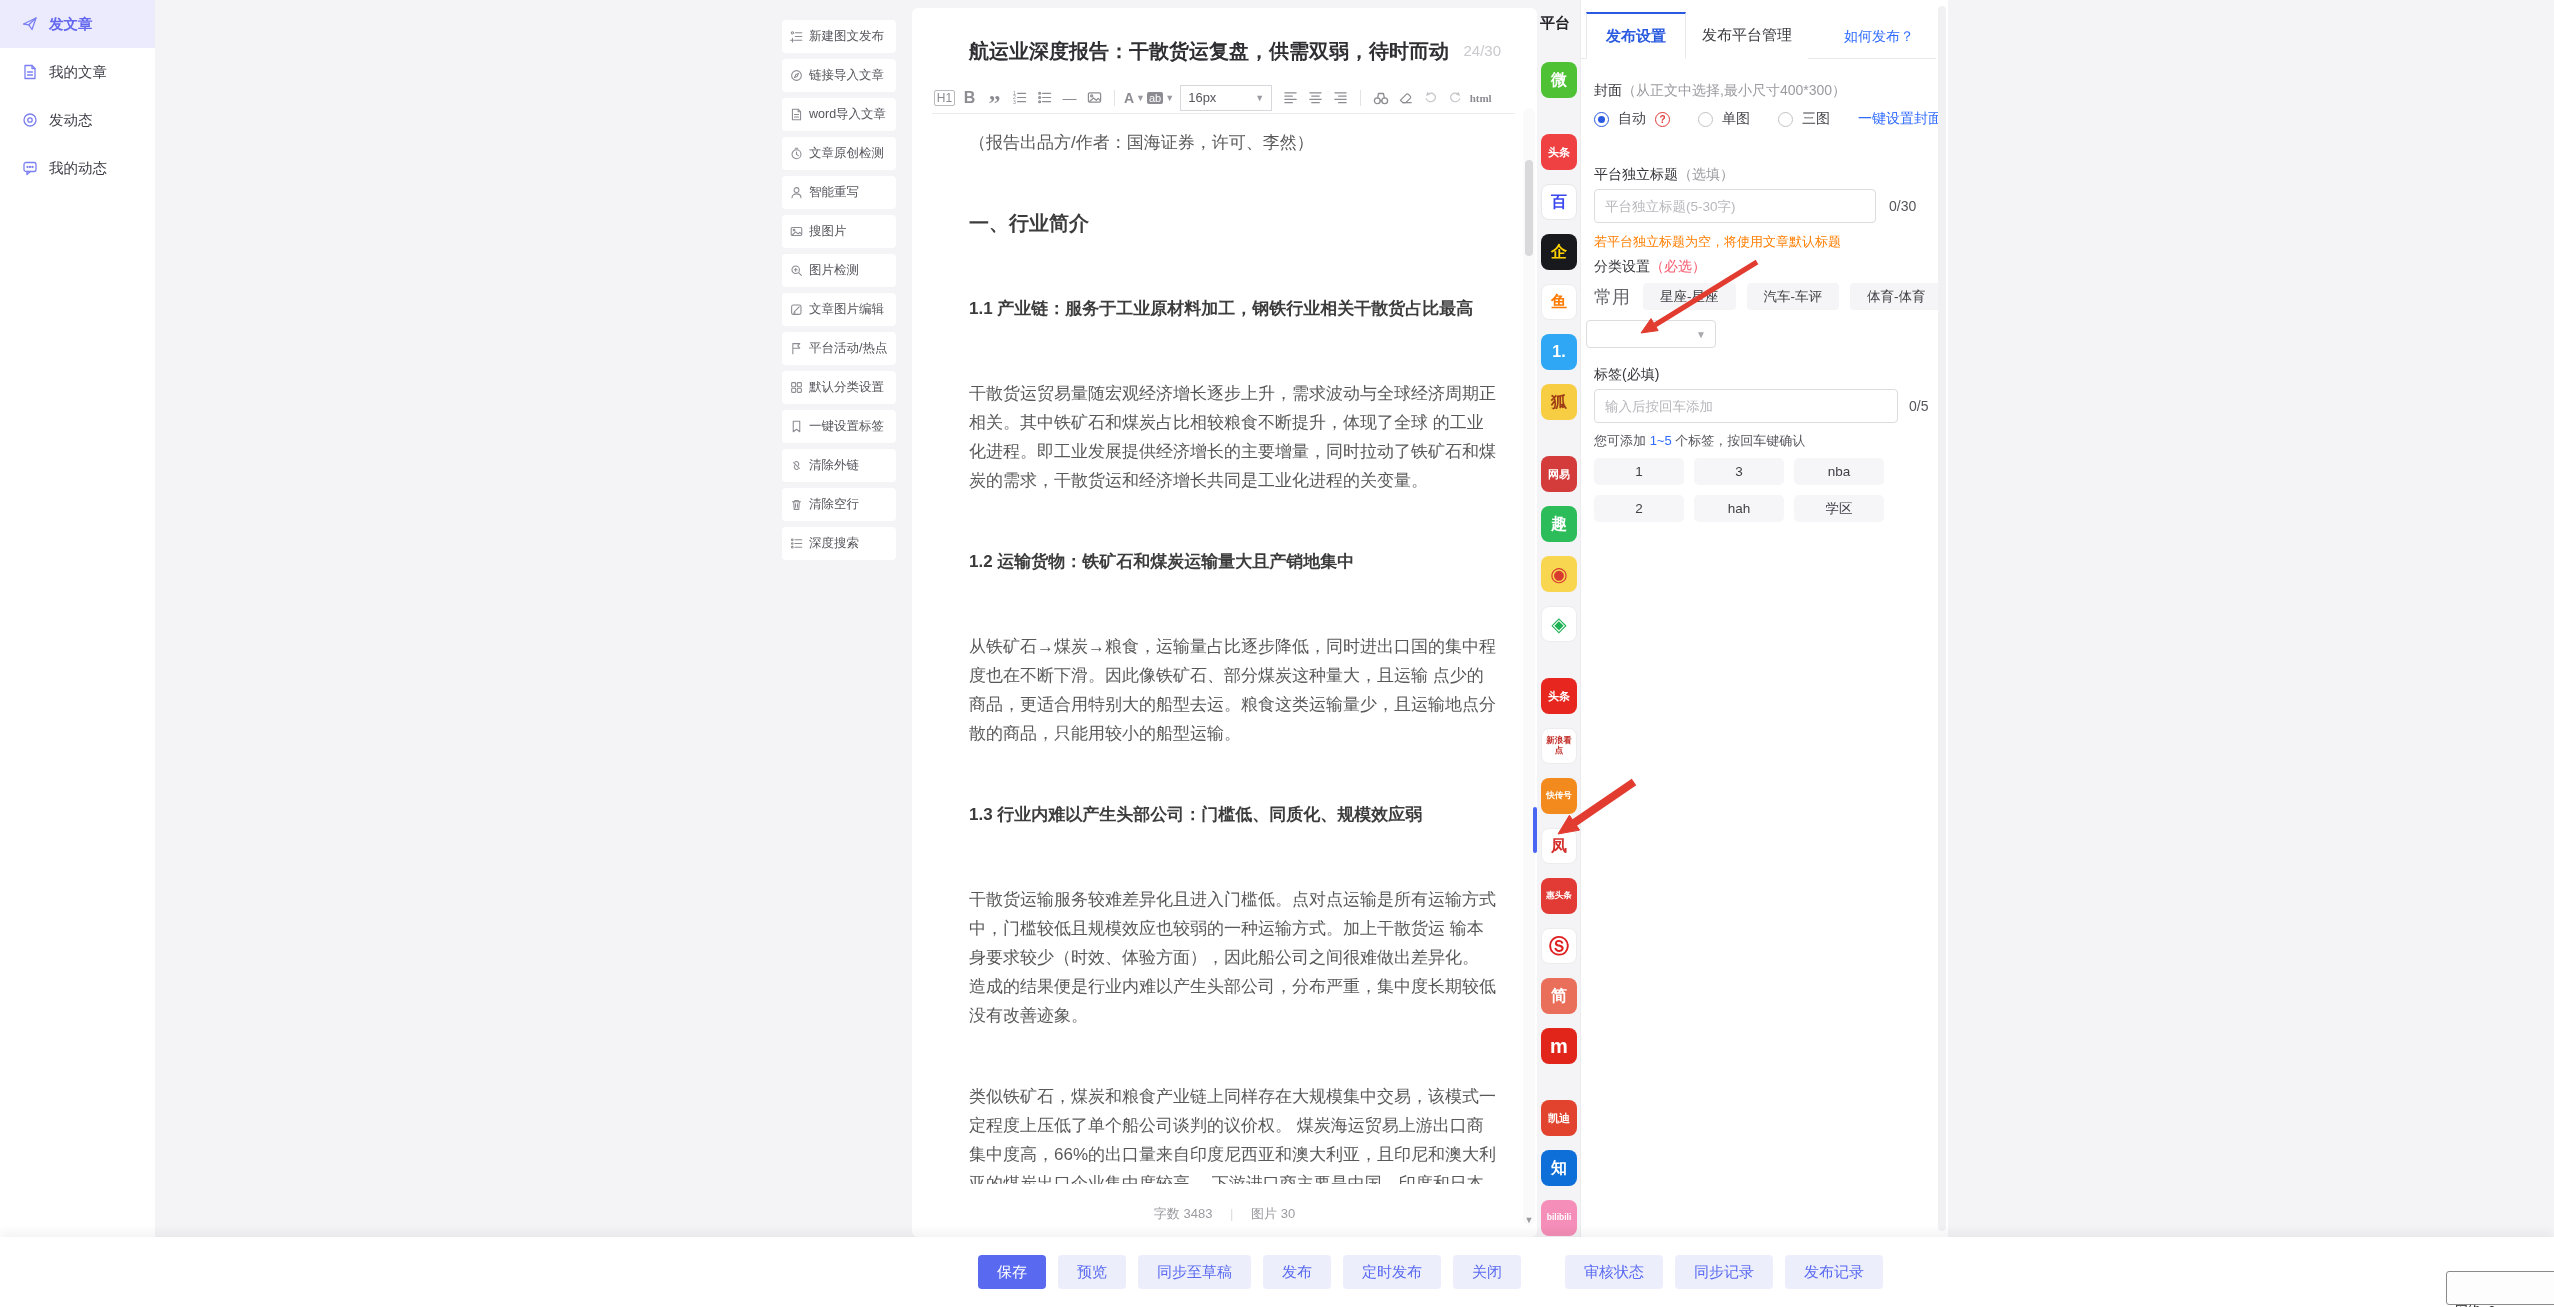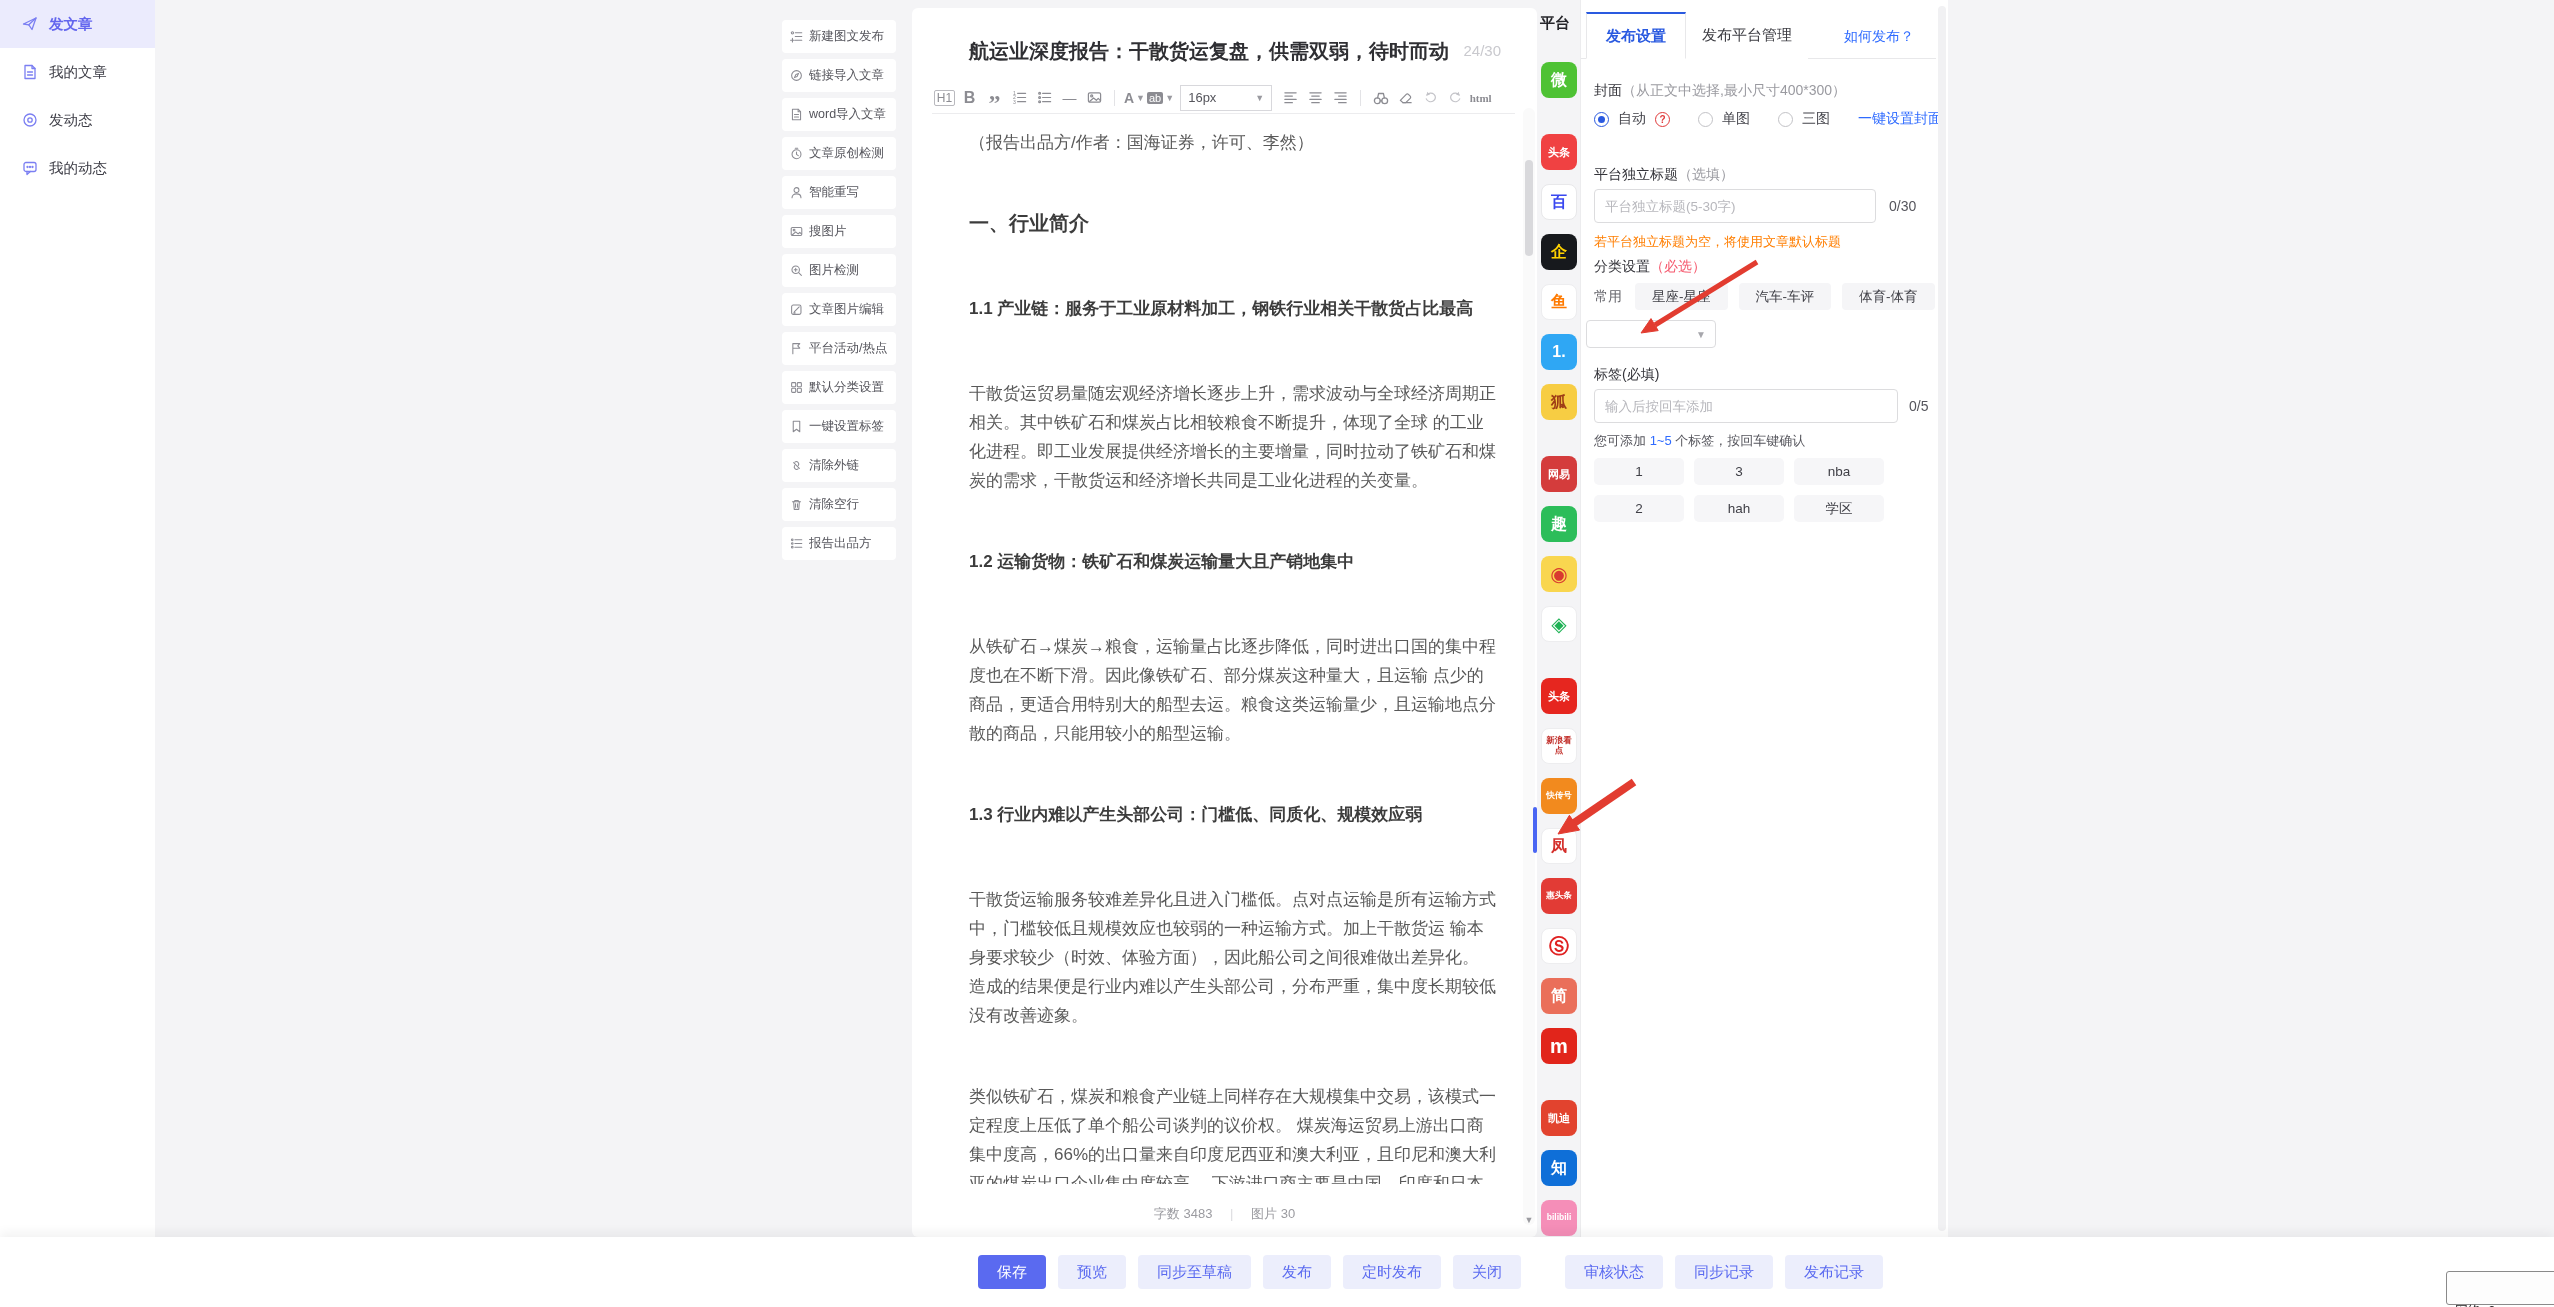--- a/index.html
+++ b/index.html
@@ -78,21 +78,21 @@
   .radio.sel::after { content:""; width:7px; height:7px; border-radius:50%; background:#2a5ae0; }
   .qmark { width:15px; height:15px; border-radius:50%; border:1px solid #e03a3a; color:#e03a3a; font-size:10px;
     display:flex; align-items:center; justify-content:center; font-weight:bold; cursor:pointer; }
   .blue-link { color:#2f6bff; cursor:pointer; }
   .txt-input { position:absolute; left:13px; height:34px; border:1px solid #dcdcde; border-radius:4px;
     padding:0 10px; font-size:13.5px; color:#333; outline:none; font-family:inherit; background:#fff; }
   .txt-input::placeholder { color:#b7b7bc; }
   .counter { position:absolute; font-size:14px; color:#55555c; }
   .warning { position:absolute; left:13px; top:233px; font-size:13px; color:#ff7e00; }
   .chips-row { position:absolute; left:13px; top:283px; display:flex; align-items:center; gap:11px; }
-  .chips-row .lbl { font-size:14px; color:#66666c; margin-right:2px; }
+  .chips-row .lbl { font-size:18px; color:#66666c; margin-right:2px; }
   .chip { height:27px; background:#f5f5f7; border-radius:4px; display:flex; align-items:center;
     justify-content:center; padding:0 17px; font-size:13.5px; color:#3f3f46; cursor:pointer; }
   .dropdown { position:absolute; left:5px; top:320px; width:130px; height:28px; border:1px solid #dcdcde;
     border-radius:4px; background:#fff; cursor:pointer; }
   .dropdown .caret { position:absolute; right:9px; top:8px; font-size:10px; color:#a7a7ac; }
   .hint { position:absolute; left:13px; top:432px; font-size:13px; color:#55555c; }
   .tag-chips { position:absolute; left:13px; top:458px; width:310px; display:flex; flex-wrap:wrap; gap:10px; }
   .tag-chip { width:90px; height:27px; background:#f6f6f8; border-radius:5px; display:flex; align-items:center;
     justify-content:center; font-size:13.5px; color:#3f3f46; cursor:pointer; }
   
@@ -247,21 +247,21 @@
           </svg></span>
         <span>清除空行</span>
       </div>
       <div class="tool-btn">
         <span class="ic" style="width:13px;height:13px;"><svg width="13" height="13" viewBox="0 0 16 16" fill="none" stroke="currentColor" stroke-width="1.3" stroke-linecap="round" stroke-linejoin="round">
             <path d="M6 3.5 h8.5 M6 8 h8.5 M6 12.5 h8.5"></path>
             <circle cx="2.8" cy="3.5" r="1"></circle>
             <circle cx="2.8" cy="8" r="1"></circle>
             <circle cx="2.8" cy="12.5" r="1"></circle>
           </svg></span>
-        <span>报告出品方</span>
+        <span>深度搜索</span>
       </div>
     </div>
 
   <section class="editor">
     <h1 class="ed-title">航运业深度报告：干散货运复盘，供需双弱，待时而动</h1>
     <span class="ed-counter">24/30</span>
     <div class="ed-toolbar" id="edToolbar">
         <div class="tb-item">
           <span style="font-size:12px;border:1px solid #b9b9be;padding:0 2px;border-radius:2px;">H1</span>
         </div>

